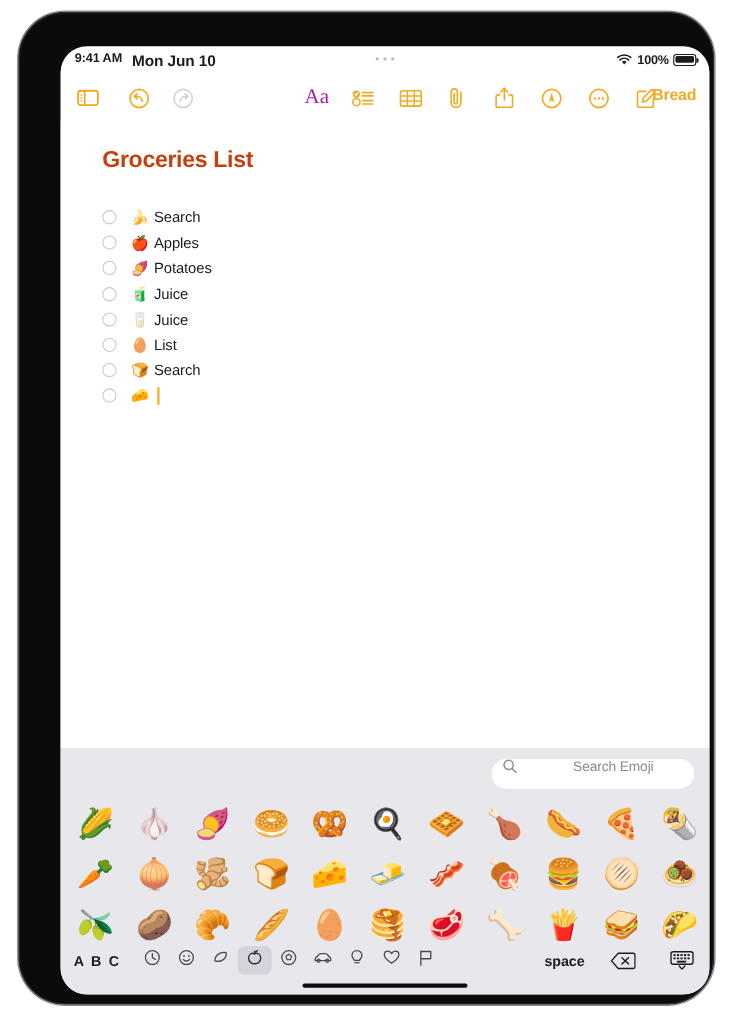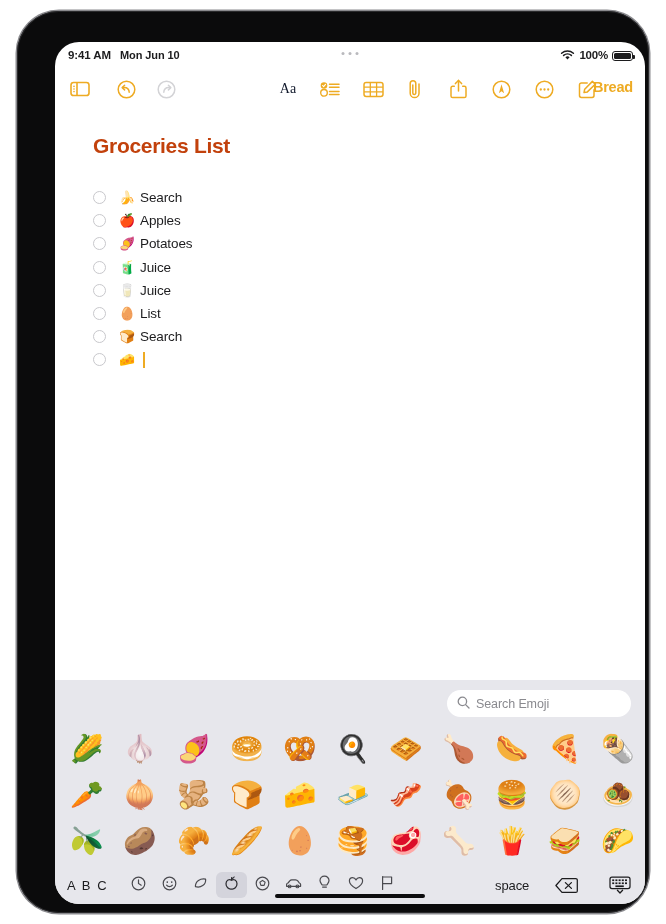--- a/index.html
+++ b/index.html
@@ -56,40 +56,40 @@
   }
   .status-left {
     position: absolute;
     left: 13px;
     display: flex;
     align-items: flex-start;
     gap: 9px;
     white-space: nowrap;
   }
   .status-time { font-size: 11.5px; font-weight: bold; letter-spacing: -0.1px;}
-  .status-date { font-size: 11px; font-weight: bold; letter-spacing: -0.1px;}
+  .status-date { font-size: 14px; font-weight: bold; letter-spacing: -0.1px;}
 
   .status-center-dots {
     position: absolute;
     left: 50%;
     transform: translateX(-50%);
     top: 10px;
     display: flex;
     gap: 4px;
   }
   .status-center-dots i {
     width: 3px; height: 3px; border-radius: 50%;
     background: #b9b9bd; display: block;
   }
 
   .status-right {
     position: absolute;
     right: 12px;
     display: flex;
-    align-items: flex-end;
+    align-items: flex-start;
     gap: 4px;
   }
   .wifi-glyph { display:block; }
   .battery-pct { font-size: 11.5px; font-weight: bold; letter-spacing: -0.2px;}
   .battery {
     position: relative;
     width: 21px; height: 10.5px;
     border: 1px solid #1c1c1e;
     border-radius: 3px;
     box-sizing: border-box;
@@ -134,22 +134,22 @@
     font-size: 14.5px;
     font-weight: bold;
     color: #eeab23;
     letter-spacing: -0.2px;
   }
   .tb-aa {
     position: absolute;
     top: 6px;
     width: 30px; height: 30px;
     display: flex; align-items: center; justify-content: center;
-    font-size: 14px;
-    color: #0f172a;
+    font-size: 19px;
+    color: #a21caf;
     font-family: "Liberation Serif", serif;
     font-weight: normal;
   }
 
   
   .note-body {
     position: absolute;
     left: 0; top: 68px;
     width: 590px;
     height: 570px;
@@ -217,23 +217,24 @@
     right: 14px;
     top: 10px;
     width: 184px;
     height: 27px;
   }
   .kb-search {
     width: 100%; height: 100%;
     background: #ffffff;
     border-radius: 14px;
     display: flex;
-    align-items: center;
+    align-items: flex-start;
     padding-left: 10px;
     box-sizing: border-box;
+    gap: 45px;
   }
   .kb-search-text {
     margin-left: 6px;
     font-size: 12.5px;
     color: #8a8a8f;
     letter-spacing: -0.1px;
   }
 
   .emoji-grid {
     position: absolute;
@@ -254,25 +255,26 @@
     text-align: center;
     font-size: 27px;
     line-height: 1;
     user-select: none;
   }
 
   
   .kb-bottom {
     position: absolute;
     left: 0;
-    bottom: 0;
+    bottom: 12px;
     width: 590px;
     height: 38px;
     display: flex;
     align-items: center;
+    font-weight: bold;
   }
   .kb-abc {
     position: absolute;
     left: 12px;
     font-size: 13px;
     color: #1c1c1e;
     letter-spacing: 1.6px;
   }
   .kb-cats {
     position: absolute;

